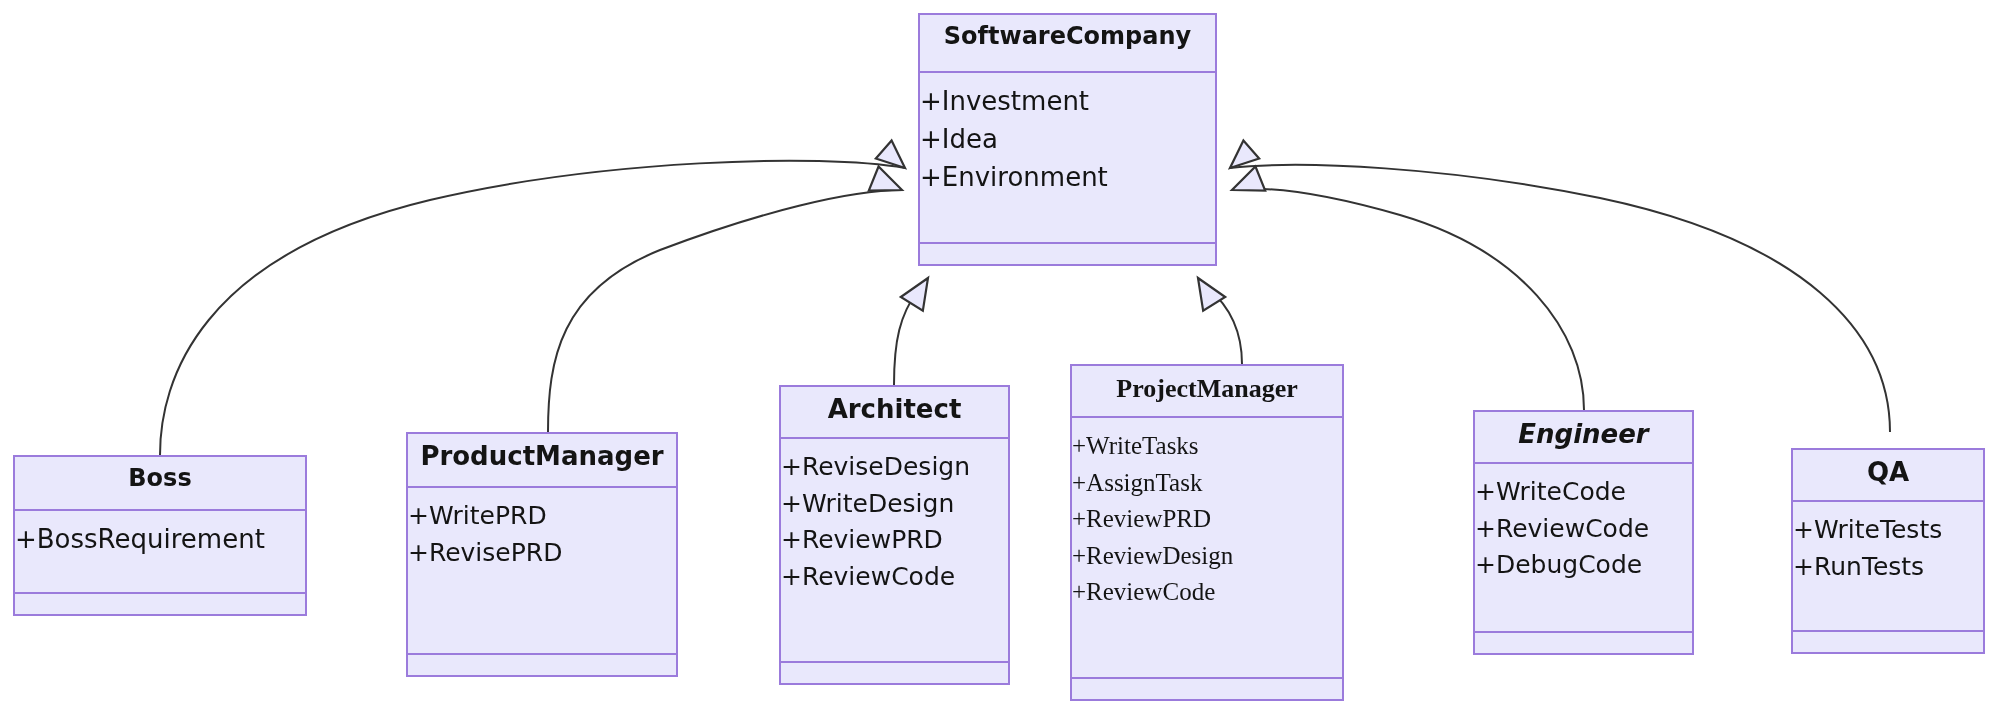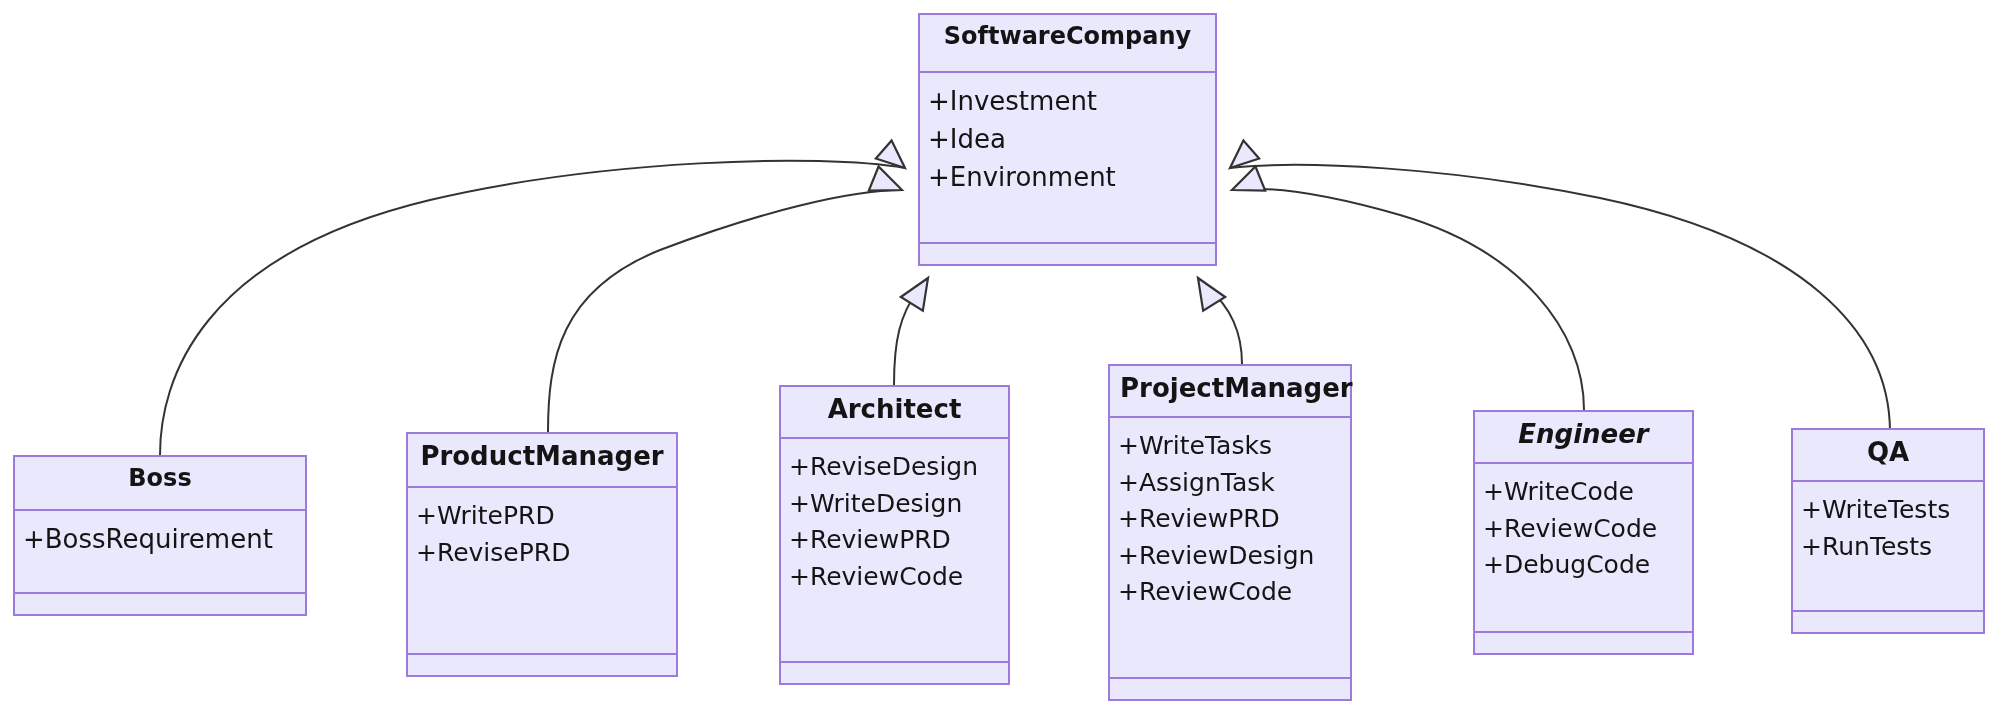--- a/index.html
+++ b/index.html
@@ -38,21 +38,21 @@
     font-weight: bold;
     text-align: center;
     color: #141414;
     padding: 8px 10px 9px 10px;
     border-bottom: 2px solid #9B7BDC;
     line-height: 1.15;
     white-space: nowrap;
   }
   .uml-attrs {
     flex: 1 1 auto;
-    padding: 10px 12px 10px 8px;
+    padding: 10px 12px 10px 0;
     border-bottom: 2px solid #9B7BDC;
     color: #141414;
     line-height: 1.46;
   }
   .uml-attr {
     white-space: nowrap;
   }
   .uml-methods {
     height: 20px;
   }
@@ -114,21 +114,21 @@
     <div class="uml-name" style="height: 52px; box-sizing: border-box;">Architect</div>
     <div class="uml-attrs">
       <div class="uml-attr">+ReviseDesign</div>
       <div class="uml-attr">+WriteDesign</div>
       <div class="uml-attr">+ReviewPRD</div>
       <div class="uml-attr">+ReviewCode</div>
     </div>
     <div class="uml-methods"></div>
   </div>
 
-  <div class="uml-class fs-26" style="left: 1108px; top: 364px; width: 244px; height: 337px;">
+  <div class="uml-class fs-26" style="left: 1070px; top: 364px; width: 274px; height: 337px; font-family: Liberation Serif, serif;">
     <div class="uml-name" style="height: 52px; box-sizing: border-box;">ProjectManager</div>
     <div class="uml-attrs">
       <div class="uml-attr">+WriteTasks</div>
       <div class="uml-attr">+AssignTask</div>
       <div class="uml-attr">+ReviewPRD</div>
       <div class="uml-attr">+ReviewDesign</div>
       <div class="uml-attr">+ReviewCode</div>
     </div>
     <div class="uml-methods"></div>
   </div>
@@ -136,21 +136,21 @@
   <div class="uml-class fs-26" style="left: 1473px; top: 410px; width: 221px; height: 245px;">
     <div class="uml-name" style="height: 52px; box-sizing: border-box; font-style: italic;">Engineer</div>
     <div class="uml-attrs">
       <div class="uml-attr">+WriteCode</div>
       <div class="uml-attr">+ReviewCode</div>
       <div class="uml-attr">+DebugCode</div>
     </div>
     <div class="uml-methods"></div>
   </div>
 
-  <div class="uml-class fs-26" style="left: 1791px; top: 428px; width: 194px; height: 206px;">
+  <div class="uml-class fs-26" style="left: 1791px; top: 448px; width: 194px; height: 206px;">
     <div class="uml-name" style="height: 52px; box-sizing: border-box;">QA</div>
     <div class="uml-attrs">
       <div class="uml-attr">+WriteTests</div>
       <div class="uml-attr">+RunTests</div>
     </div>
     <div class="uml-methods"></div>
   </div>
 
 </div>
 

